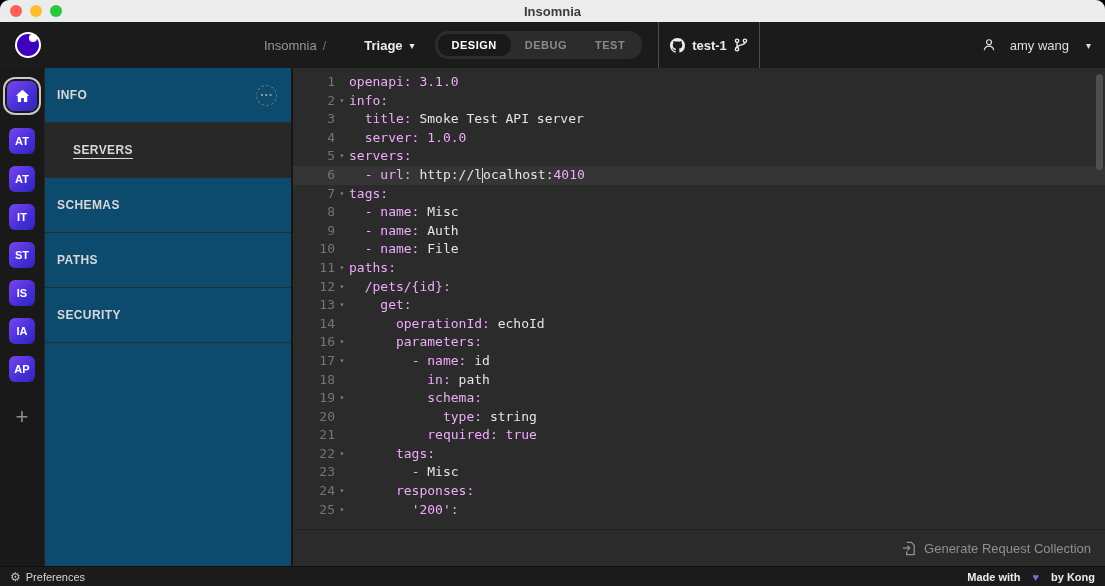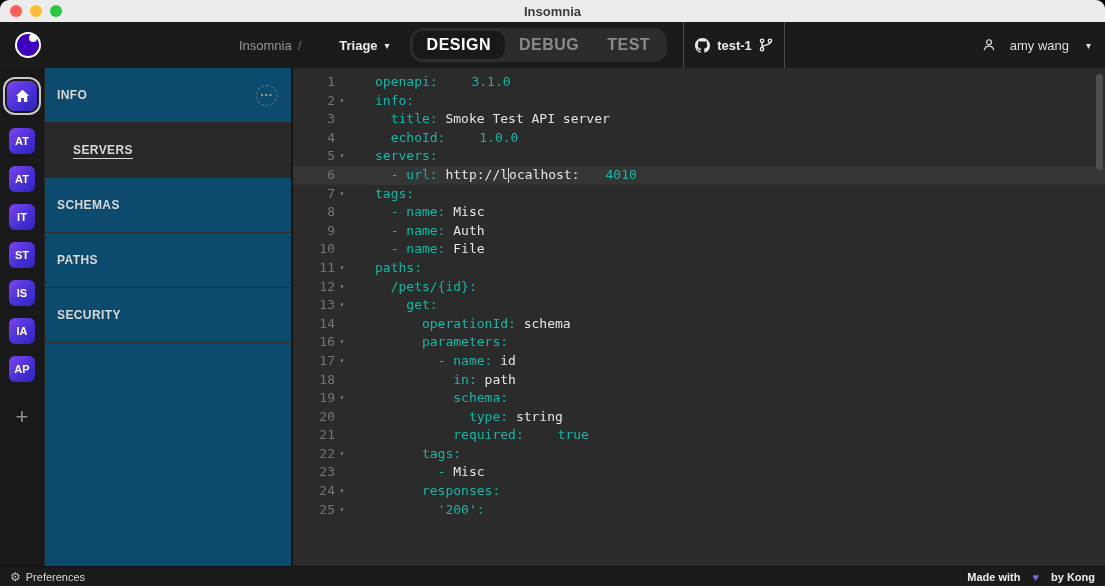--- a/index.html
+++ b/index.html
@@ -20,21 +20,21 @@
   .header { height:46px; flex:none; background:#1b1b1b; display:flex; align-items:center; padding:0 14px; }
   .logo { width:28px; height:28px; flex:none; }
   .hspacer { flex:1; }
   .center-group { display:flex; align-items:center; flex:none; }
   .breadcrumb { display:flex; align-items:center; font-size:13px; }
   .bc-app { color:#979797; }
   .bc-sep { color:#6f6f6f; margin:0 6px; }
   .bc-ws { color:#ececec; font-weight:700;margin-left:32px; }
   .bc-chev { color:#ececec; font-size:10px; margin-left:7px; }
   .seg { display:flex; background:#2c2c2c; border-radius:13px; padding:3px; margin-left:20px; }
-  .tab { font-size:16px; font-weight:700; letter-spacing:.5px; color:#8a8a8a;
+  .tab { font-size:11px; font-weight:700; letter-spacing:.5px; color:#8a8a8a;
          padding:5px 14px; border-radius:10px; cursor:default; }
   .tab.active { background:#191919; color:#ffffff; }
   .branch-btn { margin-left:16px; display:flex; align-items:center; gap:7px;
                 border:1px solid #4d4d4d; border-radius:6px; padding:21px 11px;
                 color:#ececec; font-size:13px; font-weight:600; background:transparent; }
   .user { display:flex; align-items:center; gap:14px; color:#dedede; font-size:13px; flex:none; }
   .user .chev { font-size:10px; margin-left:3px; }
   .icon svg { display:block; }
 
   
@@ -68,21 +68,21 @@
   
   .editor-pane { flex:1; min-width:0; background:#2b2b2b; border-left:2px solid #161616;
                  display:flex; flex-direction:column; position:relative; }
   .code-area { flex:1; overflow:hidden; padding-top:5px; position:relative;
                font-family:"DejaVu Sans Mono", monospace; font-size:13px; }
   .code-line { display:flex; height:18.6px; line-height:18.6px; white-space:pre; }
   .code-line.active { background:#353535; }
   .gutter { width:42px; flex:none; text-align:right; color:#757575; }
   .fold { width:14px; flex:none; text-align:center; color:#8a8a8a; font-size:8px; }
   .codetxt { flex:1; }
-  .p { color:#14b8a6;margin-left:26px; }
+  .p { color:#f0abfc; }
   .w { color:#e5e5e5; }
   .cursor { display:inline-block; width:0; border-left:1px solid #d8d8d8; height:15px;
             vertical-align:middle; }
   .scroll-thumb { position:absolute; right:2px; top:6px; width:7px; height:96px;
                   background:#4f4f4f; border-radius:4px; }
   .generate-bar { height:37px; flex:none; border-top:1px solid #202020;
                   display:flex; align-items:center; justify-content:flex-end;
                   padding-right:14px; gap:7px; color:#8f8f8f; font-size:13px; }
 
   
@@ -197,43 +197,53 @@
         <div class="side-item">
           <span class="side-label">SECURITY</span>
         </div>
       </div>
 
     <div class="editor-pane">
       <div class="code-area">
         <div class="code-line"><span class="gutter">1</span><span class="fold"></span><span class="codetxt"><span class="p">openapi:</span><span class="w"> </span><span class="p">3.1.0</span></span></div>
           <div class="code-line"><span class="gutter">2</span><span class="fold">▾</span><span class="codetxt"><span class="p">info:</span></span></div>
           <div class="code-line"><span class="gutter">3</span><span class="fold"></span><span class="codetxt"><span class="w">  </span><span class="p">title:</span><span class="w"> Smoke Test API server</span></span></div>
-          <div class="code-line"><span class="gutter">4</span><span class="fold"></span><span class="codetxt"><span class="w">  </span><span class="p">echoId:</span><span class="w"> </span><span class="p">1.0.0</span></span></div>
+          <div class="code-line"><span class="gutter">4</span><span class="fold"></span><span class="codetxt"><span class="w">  </span><span class="p">server:</span><span class="w"> </span><span class="p">1.0.0</span></span></div>
           <div class="code-line"><span class="gutter">5</span><span class="fold">▾</span><span class="codetxt"><span class="p">servers:</span></span></div>
           <div class="code-line active"><span class="gutter">6</span><span class="fold"></span><span class="codetxt"><span class="w">  </span><span class="p">- url:</span><span class="w"> http://l</span><span class="cursor"></span><span class="w">ocalhost:</span><span class="p">4010</span></span></div>
           <div class="code-line"><span class="gutter">7</span><span class="fold">▾</span><span class="codetxt"><span class="p">tags:</span></span></div>
           <div class="code-line"><span class="gutter">8</span><span class="fold"></span><span class="codetxt"><span class="w">  </span><span class="p">- name:</span><span class="w"> Misc</span></span></div>
           <div class="code-line"><span class="gutter">9</span><span class="fold"></span><span class="codetxt"><span class="w">  </span><span class="p">- name:</span><span class="w"> Auth</span></span></div>
           <div class="code-line"><span class="gutter">10</span><span class="fold"></span><span class="codetxt"><span class="w">  </span><span class="p">- name:</span><span class="w"> File</span></span></div>
           <div class="code-line"><span class="gutter">11</span><span class="fold">▾</span><span class="codetxt"><span class="p">paths:</span></span></div>
           <div class="code-line"><span class="gutter">12</span><span class="fold">▾</span><span class="codetxt"><span class="w">  </span><span class="p">/pets/{id}:</span></span></div>
           <div class="code-line"><span class="gutter">13</span><span class="fold">▾</span><span class="codetxt"><span class="w">    </span><span class="p">get:</span></span></div>
-          <div class="code-line"><span class="gutter">14</span><span class="fold"></span><span class="codetxt"><span class="w">      </span><span class="p">operationId:</span><span class="w"> schema</span></span></div>
+          <div class="code-line"><span class="gutter">14</span><span class="fold"></span><span class="codetxt"><span class="w">      </span><span class="p">operationId:</span><span class="w"> echoId</span></span></div>
           <div class="code-line"><span class="gutter">16</span><span class="fold">▾</span><span class="codetxt"><span class="w">      </span><span class="p">parameters:</span></span></div>
           <div class="code-line"><span class="gutter">17</span><span class="fold">▾</span><span class="codetxt"><span class="w">        </span><span class="p">- name:</span><span class="w"> id</span></span></div>
           <div class="code-line"><span class="gutter">18</span><span class="fold"></span><span class="codetxt"><span class="w">          </span><span class="p">in:</span><span class="w"> path</span></span></div>
           <div class="code-line"><span class="gutter">19</span><span class="fold">▾</span><span class="codetxt"><span class="w">          </span><span class="p">schema:</span></span></div>
           <div class="code-line"><span class="gutter">20</span><span class="fold"></span><span class="codetxt"><span class="w">            </span><span class="p">type:</span><span class="w"> string</span></span></div>
           <div class="code-line"><span class="gutter">21</span><span class="fold"></span><span class="codetxt"><span class="w">          </span><span class="p">required:</span><span class="w"> </span><span class="p">true</span></span></div>
           <div class="code-line"><span class="gutter">22</span><span class="fold">▾</span><span class="codetxt"><span class="w">      </span><span class="p">tags:</span></span></div>
           <div class="code-line"><span class="gutter">23</span><span class="fold"></span><span class="codetxt"><span class="w">        </span><span class="p">-</span><span class="w"> Misc</span></span></div>
           <div class="code-line"><span class="gutter">24</span><span class="fold">▾</span><span class="codetxt"><span class="w">      </span><span class="p">responses:</span></span></div>
           <div class="code-line"><span class="gutter">25</span><span class="fold">▾</span><span class="codetxt"><span class="w">        </span><span class="p">'200':</span></span></div>
           <div class="scroll-thumb"></div>
       </div>
+      <div class="generate-bar">
+        <span class="icon">
+          <svg width="15" height="15" viewBox="0 0 16 16" fill="none" stroke="#8f8f8f" stroke-width="1.4">
+            <path d="M5 1.5h5l3 3v10H5v-3.5"></path>
+            <path d="M1 7.5h7"></path>
+            <path d="M5.8 5 8.3 7.5 5.8 10"></path>
+          </svg>
+        </span>
+        <span>Generate Request Collection</span>
+      </div>
     </div>
   </div>
 
   <div class="footer">
     <div class="foot-left">
       <span class="gear">⚙</span>
       <span>Preferences</span>
     </div>
     <div class="foot-right">
       <span>Made with</span>

